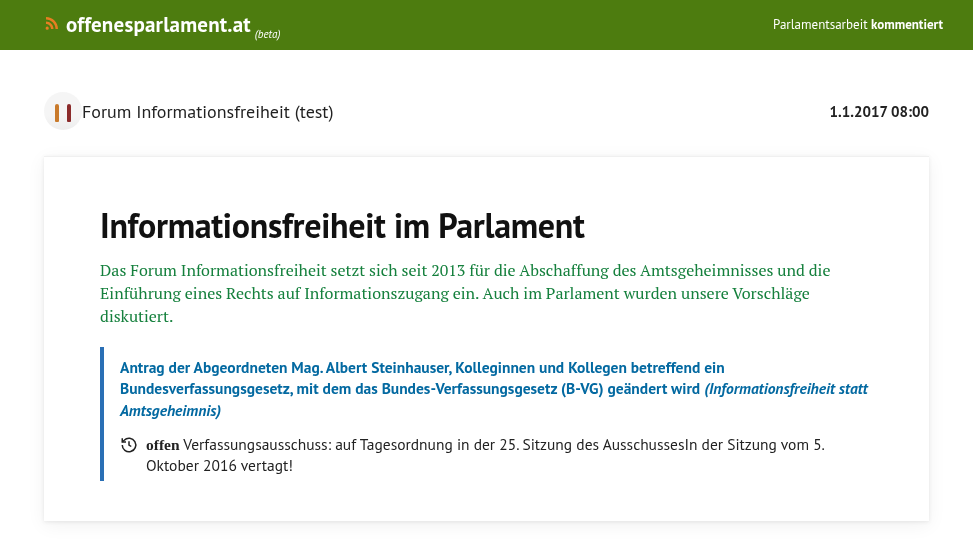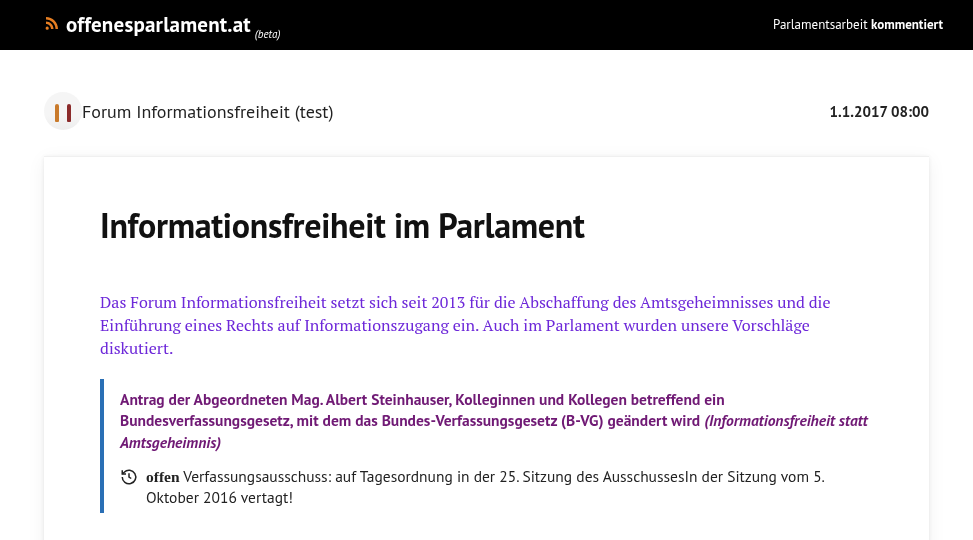--- a/index.html
+++ b/index.html
@@ -5,21 +5,21 @@
   * { margin: 0; padding: 0; box-sizing: border-box; }
   body {
     font-family: "PT Sans", "Helvetica Neue", Arial, sans-serif;
     background: #fff;
     color: #222;
     width: 973px;
     height: 540px;
     overflow: hidden;
   }
   .header {
-    background: #000000;
+    background: #4d7c0f;
     color: #fff;
     display: flex;
     justify-content: space-between;
     align-items: center;
     padding: 12px 30px 14px 44px;
     height: 50px;
   }
   .brand {
     display: flex;
     align-items: baseline;
@@ -89,37 +89,37 @@
     background: #fff;
     margin: 0 44px;
     padding: 46px 56px 40px 56px;
     box-shadow: 0 1px 4px rgba(0,0,0,0.08), 0 4px 18px rgba(0,0,0,0.06);
     border-top: 1px solid #f0f0f0;
   }
   .article-title {
     font-size: 34px;
     font-weight: 800;
     letter-spacing: -0.3px;
-    margin-bottom: 44px;
+    margin-bottom: 12px;
     color: #111;
   }
   .body-text {
     font-size: 16px;
     line-height: 1.45;
-    color: #6d28d9;
+    color: #15803d;
     margin-bottom: 18px;
     font-family: "PT Serif", Georgia, serif;
   }
   .callout {
     border-left: 4px solid #2a6fb5;
     padding: 10px 0 4px 16px;
     margin-top: 10px;
   }
   .callout-link {
-    color: #701a75;
+    color: #0369a1;
     font-weight: 700;
     font-size: 15.5px;
     line-height: 1.4;
   }
   .callout-link .italic {
     font-style: italic;
     font-weight: 700;
   }
   .callout-status {
     display: flex;

